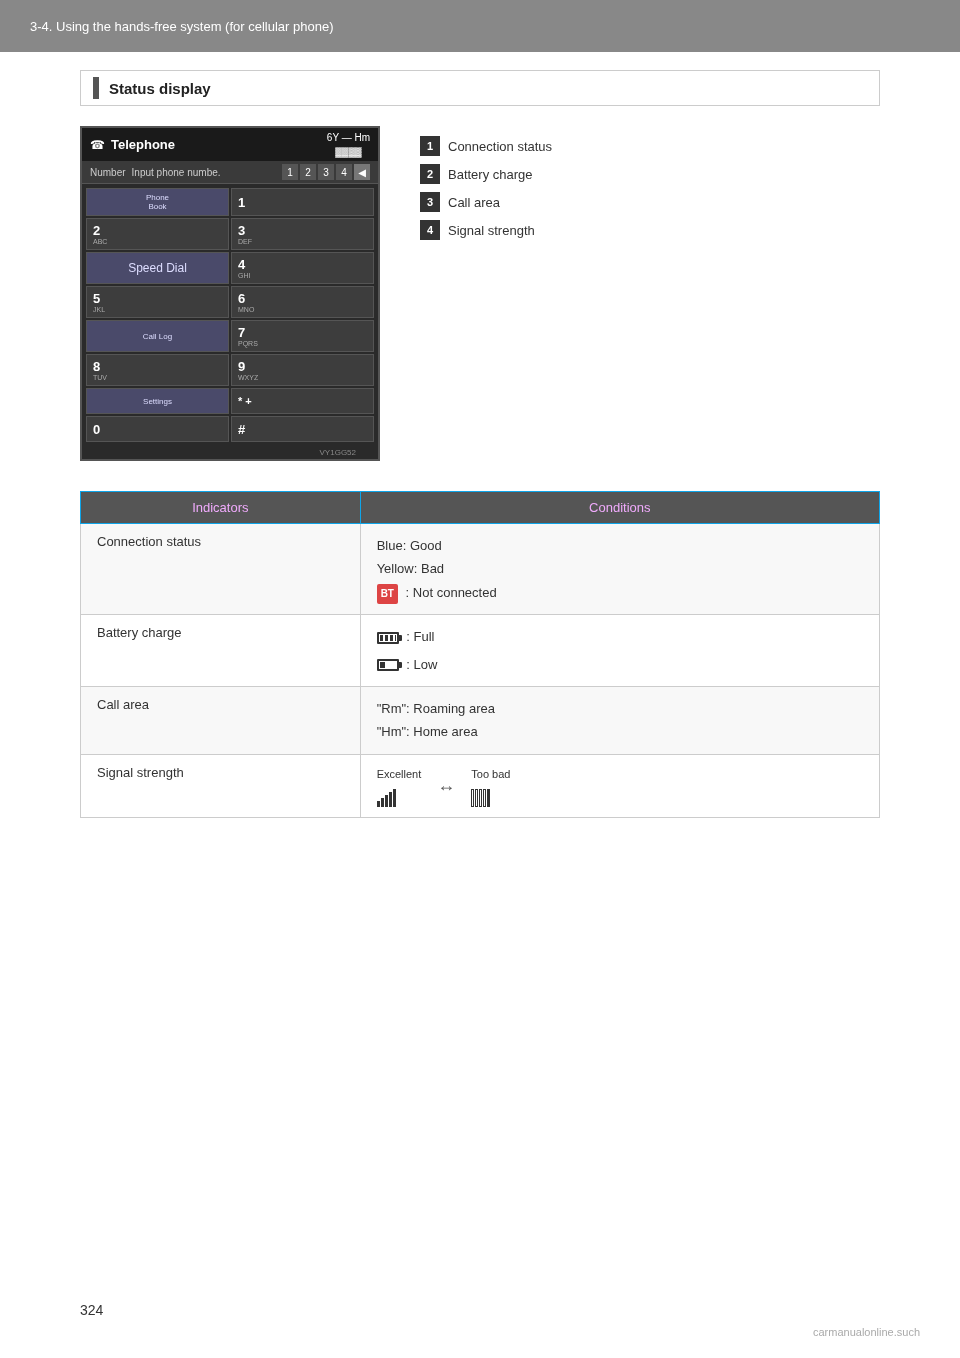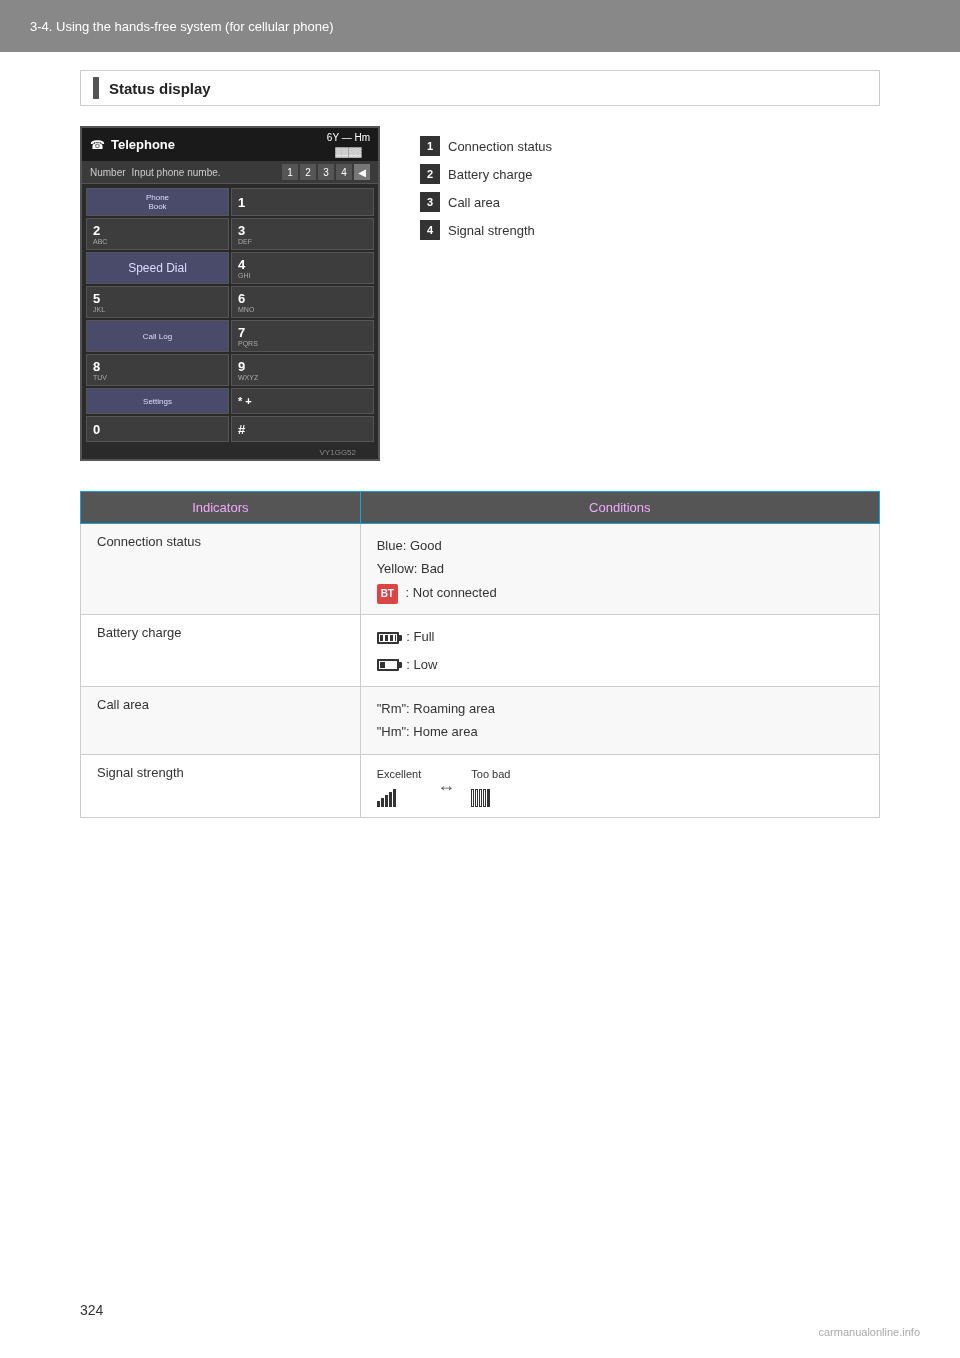--- a/index.html
+++ b/index.html
@@ -545,13 +545,13 @@
           </div>
         </td>
       </tr>
     </tbody>
   </table>
 
 </div>
 
 <div class="page-number">324</div>
 
-<div class="watermark">carmanualonline.info</div>
+<div class="watermark">carmanualonline.such</div>
 
 </body></html>

